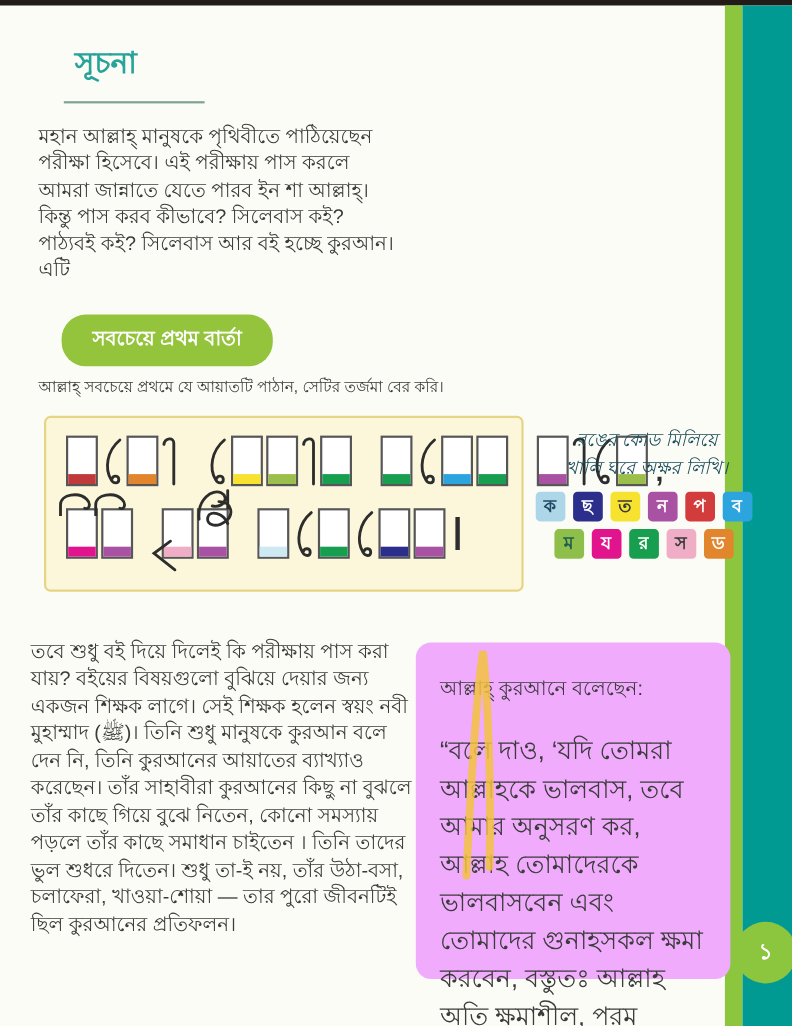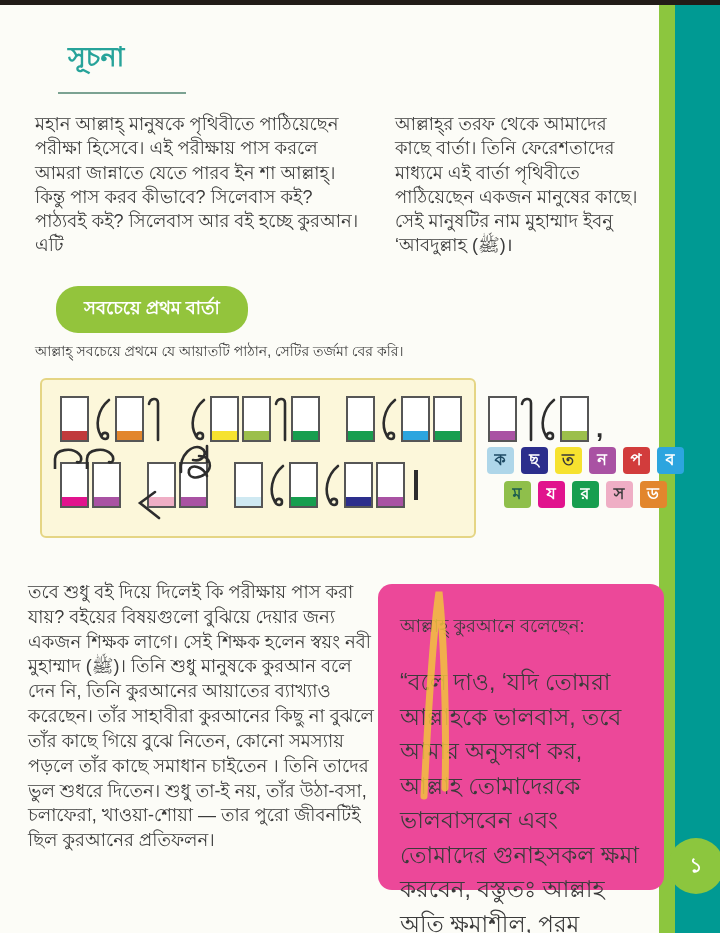--- a/index.html
+++ b/index.html
@@ -34,21 +34,21 @@
   .pz-dari{width:4px;height:30px;background:#2d2d2d;margin:0 0 8px 6px;}
   .pz-comma{font-size:26px;font-weight:bold;color:#2d2d2d;margin:0 0 -2px 4px;}
   .caption{position:absolute;left:488px;top:388px;width:200px;text-align:center;font-style:italic;
         font-size:16.5px;color:#1c4e5a;line-height:1.55;}
   .tiles{position:absolute;left:478px;top:447px;width:214px;}
   .tiles-row{display:flex;gap:7px;justify-content:center;}
   .tiles-row+.tiles-row{margin-top:7px;}
   .tile{width:27px;height:27px;border-radius:4px;font-size:16px;font-weight:bold;display:flex;
         align-items:center;justify-content:center;}
   .body-par{position:absolute;left:28px;top:580px;width:348px;font-size:18px;line-height:1.38;}
-  .quote-box{position:absolute;left:378px;top:584px;width:286px;height:306px;background:#ec4899;
+  .quote-box{position:absolute;left:378px;top:584px;width:286px;height:306px;background:#f0abfc;
         border-radius:14px;box-sizing:border-box;padding:28px 22px;}
   .quote-heading{font-size:18px;margin-bottom:22px;}
   .quote-text{font-size:23px;line-height:1.5;}
   .highlight-svg{position:absolute;left:38px;top:0px;pointer-events:none;}
 </style>
 </head>
 <body>
 
 <div class="page">
   <div class="top-strip"></div>
@@ -56,21 +56,20 @@
   <div class="teal-strip"></div>
   <div class="page-circle">
     <span>১</span>
   </div>
 
   <div class="title">সূচনা</div>
   <div class="title-underline"></div>
 
   <div class="intro">
     <div class="intro-left">মহান আল্লাহ্ মানুষকে পৃথিবীতে পাঠিয়েছেন পরীক্ষা হিসেবে। এই পরীক্ষায় পাস করলে আমরা জান্নাতে যেতে পারব ইন শা আল্লাহ্। কিন্তু পাস করব কীভাবে? সিলেবাস কই? পাঠ্যবই কই? সিলেবাস আর বই হচ্ছে কুরআন। এটি</div>
-    <div class="intro-right">আল্লাহ্‌র তরফ থেকে আমাদের কাছে বার্তা। তিনি ফেরেশতাদের মাধ্যমে এই বার্তা পৃথিবীতে পাঠিয়েছেন একজন মানুষের কাছে। সেই মানুষটির নাম মুহাম্মাদ ইবনু ‘আবদুল্লাহ (ﷺ)।</div>
   </div>
 
   <div class="badge">সবচেয়ে প্রথম বার্তা</div>
 
   <div class="instruction">আল্লাহ্ সবচেয়ে প্রথমে যে আয়াতটি পাঠান, সেটির তর্জমা বের করি।</div>
 
   <div class="puzzle-box" id="puzzle-box">
       <div class="puzzle-row">
         <div class="puzzle-group">
           <div class="pz-box">
@@ -179,20 +178,24 @@
             <div class="pz-strip" style="background: rgb(44, 46, 140);"></div>
           </div>
           <div class="pz-box">
             <div class="pz-strip" style="background: rgb(169, 82, 163);"></div>
           </div>
           <div class="pz-dari"></div>
         </div>
       </div>
     </div>
 
+  <div class="caption">
+    <div>রঙের কোড মিলিয়ে</div>
+    <div>খালি ঘরে অক্ষর লিখি।</div>
+  </div>
 
   <div class="tiles">
     <div class="tiles-row" id="tiles-row1">
         <div class="tile" style="background: rgb(174, 214, 233); color: rgb(29, 74, 99);">ক</div>
         <div class="tile" style="background: rgb(44, 46, 140); color: rgb(255, 255, 255);">ছ</div>
         <div class="tile" style="background: rgb(246, 226, 47); color: rgb(58, 58, 58);">ত</div>
         <div class="tile" style="background: rgb(169, 82, 163); color: rgb(255, 255, 255);">ন</div>
         <div class="tile" style="background: rgb(210, 60, 60); color: rgb(255, 255, 255);">প</div>
         <div class="tile" style="background: rgb(44, 165, 223); color: rgb(255, 255, 255);">ব</div>
       </div>

